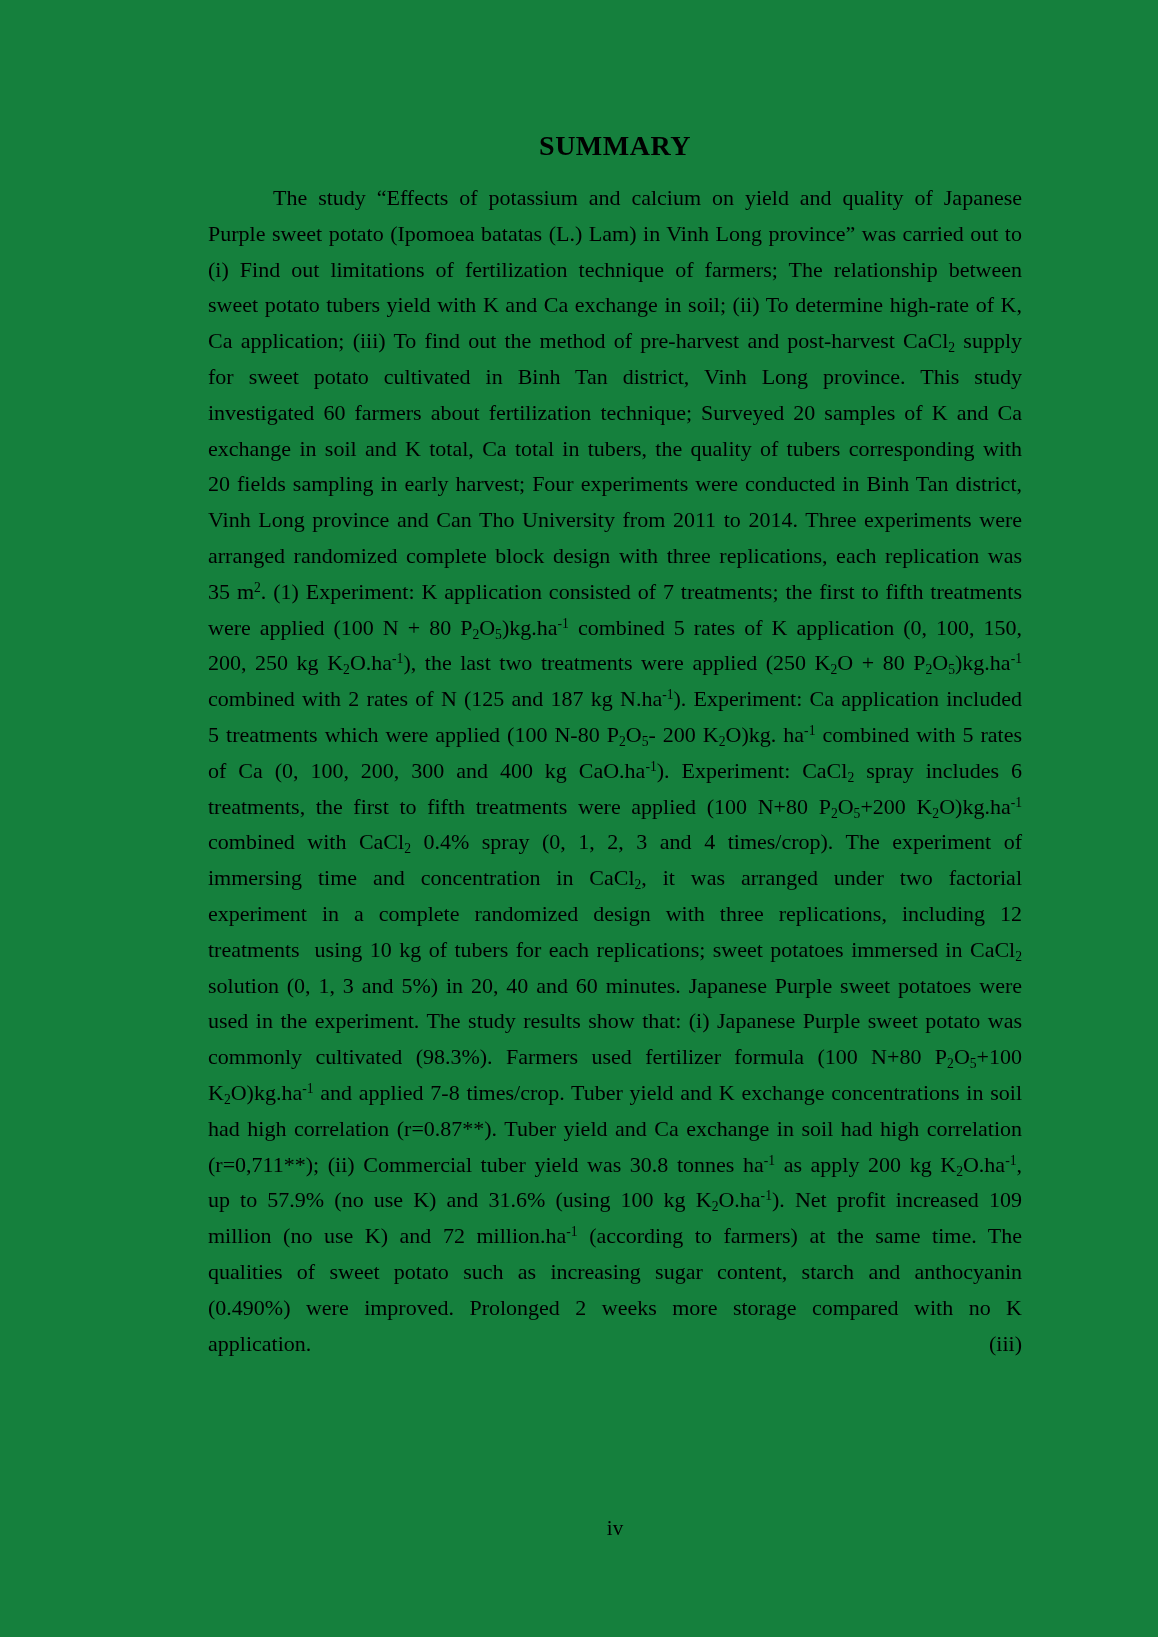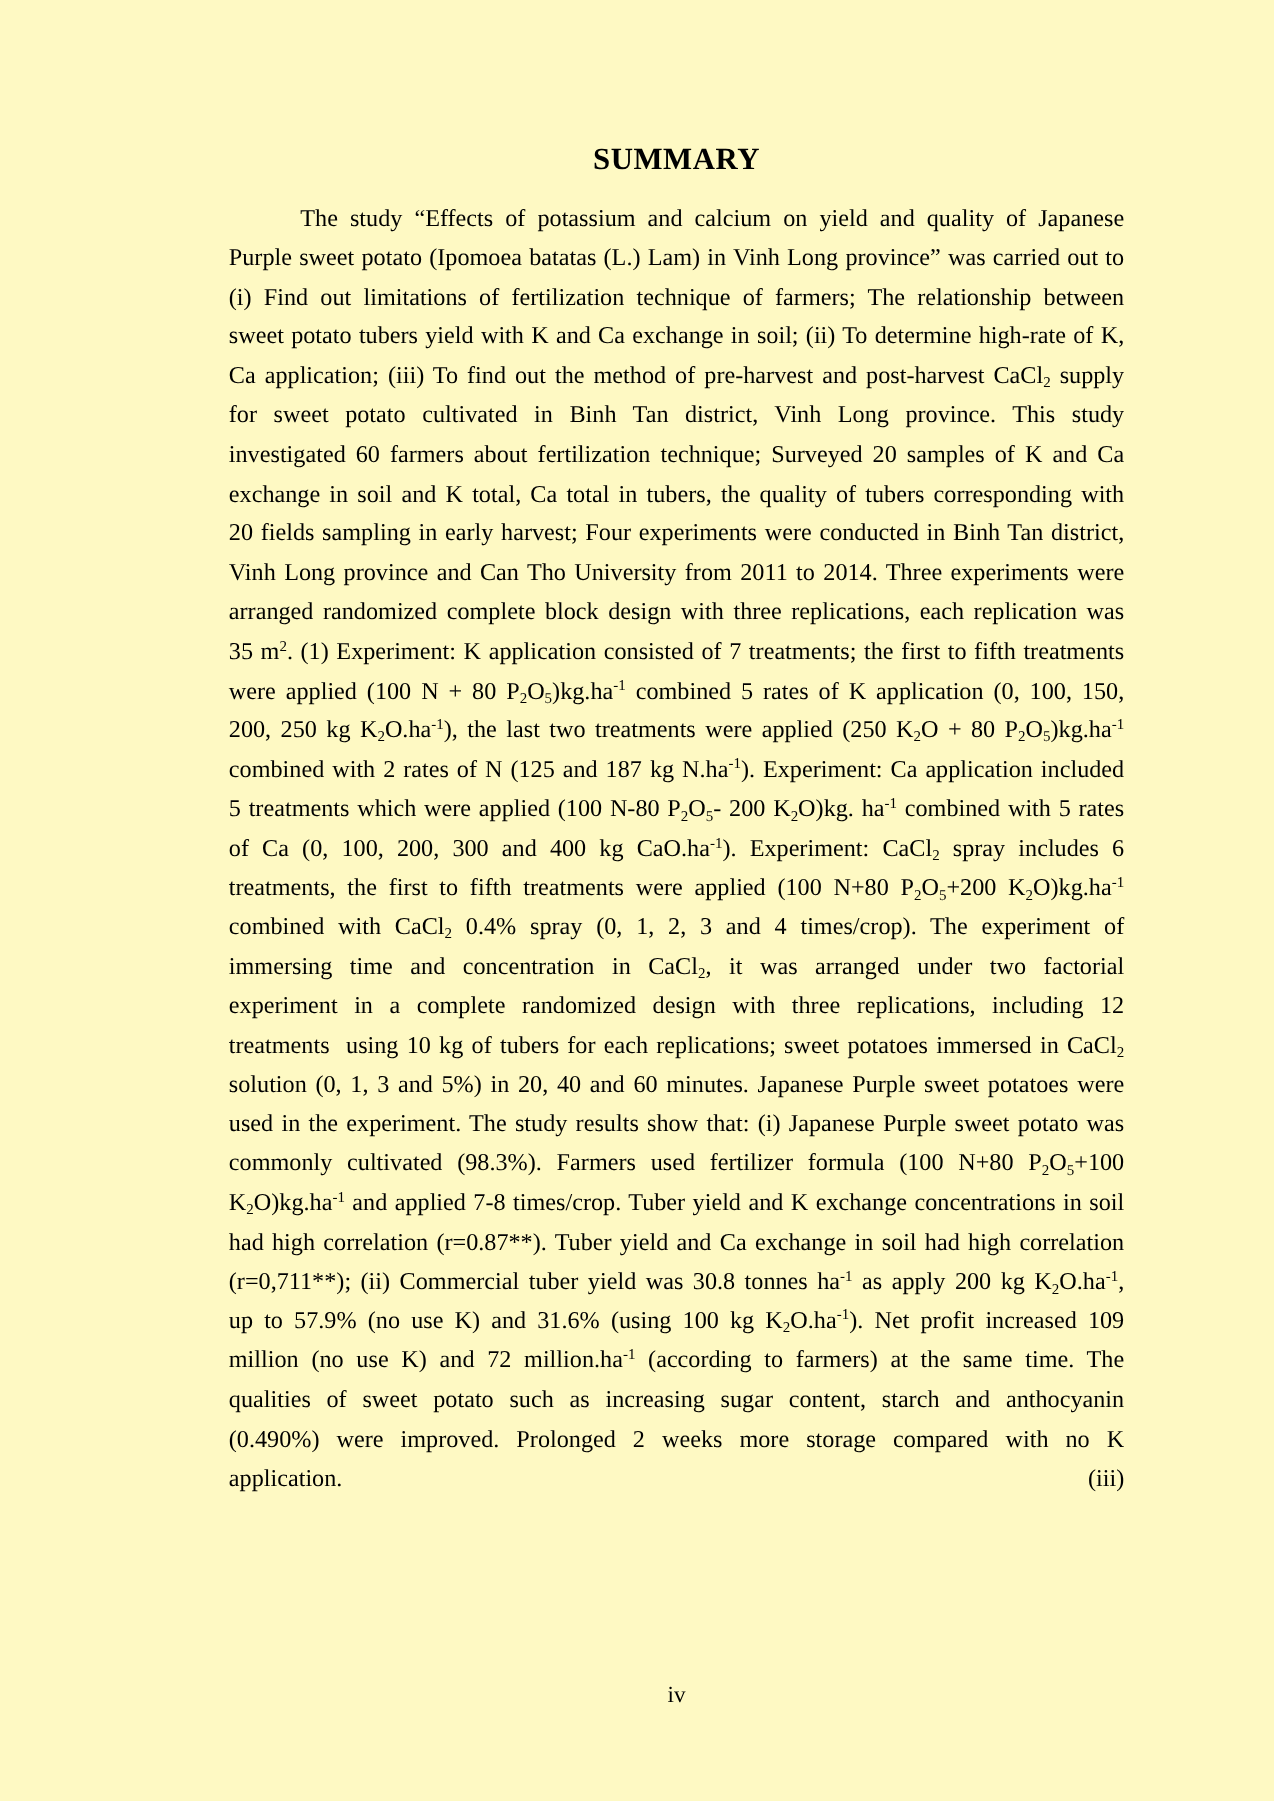--- a/index.html
+++ b/index.html
@@ -4,21 +4,21 @@
 <style>
   html, body {
     margin: 0;
     padding: 0;
     background: #ffffff;
   }
   .page {
     position: relative;
     width: 1158px;
     height: 1637px;
-    background: #fef9c3;
+    background: #15803d;
     color: #000000;
     font-family: "Liberation Serif", "DejaVu Serif", serif;
     overflow: hidden;
   }
   .content {
     position: absolute;
     left: 208px;
     top: 130px;
     width: 814px;
   }
@@ -54,21 +54,20 @@
     line-height: 0;
   }
   .page-footer {
     position: absolute;
     left: 208px;
     top: 1516px;
     width: 814px;
     text-align: center;
     font-size: 21px;
     color: #000000;
-    margin-top: 12px;
   }
 </style>
 </head>
 <body>
 
 <div class="page">
   <div class="content">
     <h1 class="heading">SUMMARY</h1>
     <p class="body-paragraph"><span>The study “Effects of potassium and calcium on yield and quality of Japanese Purple sweet potato (</span><span class="i">Ipomoea batatas</span><span> (L.) Lam) in Vinh Long province” was carried out to (i) Find out limitations of fertilization technique of farmers; The relationship between sweet potato tubers yield with K and Ca exchange in soil; (ii) To determine high-rate of K, Ca application; (iii) To find out the method of pre-harvest and post-harvest CaCl</span><span class="sub">2</span><span> supply for sweet potato cultivated in Binh Tan district, Vinh Long province. This study investigated 60 farmers about fertilization technique; Surveyed 20 samples of K and Ca exchange in soil and K total, Ca total in tubers, the quality of tubers corresponding with 20 fields sampling in early harvest; Four experiments were conducted in Binh Tan district, Vinh Long province and Can Tho University from 2011 to 2014. Three experiments were arranged randomized complete block design with three replications, each replication was 35 m</span><span class="sup">2</span><span>. (1) Experiment: K application consisted of 7 treatments; the first to fifth treatments were applied (100 N + 80 P</span><span class="sub">2</span><span>O</span><span class="sub">5</span><span>)kg.ha</span><span class="sup">-1</span><span> combined 5 rates of K application (0, 100, 150, 200, 250 kg K</span><span class="sub">2</span><span>O.ha</span><span class="sup">-1</span><span>), the last two treatments were applied (250 K</span><span class="sub">2</span><span>O + 80 P</span><span class="sub">2</span><span>O</span><span class="sub">5</span><span>)kg.ha</span><span class="sup">-1</span><span> combined with 2 rates of N (125 and 187 kg N.ha</span><span class="sup">-1</span><span>). Experiment: Ca application included 5 treatments which were applied (100 N-80 P</span><span class="sub">2</span><span>O</span><span class="sub">5</span><span>- 200 K</span><span class="sub">2</span><span>O)kg. ha</span><span class="sup">-1</span><span> combined with 5 rates of Ca (0, 100, 200, 300 and 400 kg CaO.ha</span><span class="sup">-1</span><span>). Experiment: CaCl</span><span class="sub">2</span><span> spray includes 6 treatments, the first to fifth treatments were applied (100 N+80 P</span><span class="sub">2</span><span>O</span><span class="sub">5</span><span>+200 K</span><span class="sub">2</span><span>O)kg.ha</span><span class="sup">-1</span><span> combined with CaCl</span><span class="sub">2</span><span> 0.4% spray (0, 1, 2, 3 and 4 times/crop). The experiment of immersing time and concentration in CaCl</span><span class="sub">2</span><span>, it was arranged under two factorial experiment in a complete randomized design with three replications, including 12 treatments &nbsp;using 10 kg of tubers for each replications; sweet potatoes immersed in CaCl</span><span class="sub">2</span><span> solution (0, 1, 3 and 5%) in 20, 40 and 60 minutes. Japanese Purple sweet potatoes were used in the experiment. The study results show that: (i) Japanese Purple sweet potato was commonly cultivated (98.3%). Farmers used fertilizer formula (100 N+80 P</span><span class="sub">2</span><span>O</span><span class="sub">5</span><span>+100 K</span><span class="sub">2</span><span>O)kg.ha</span><span class="sup">-1</span><span> and applied 7-8 times/crop. Tuber yield and K exchange concentrations in soil had high correlation (r=0.87**). Tuber yield and Ca exchange in soil had high correlation (r=0,711**); (ii) Commercial tuber yield was 30.8 tonnes ha</span><span class="sup">-1</span><span> as apply 200 kg K</span><span class="sub">2</span><span>O.ha</span><span class="sup">-1</span><span>, up to 57.9% (no use K) and 31.6% (using 100 kg K</span><span class="sub">2</span><span>O.ha</span><span class="sup">-1</span><span>). Net profit increased 109 million (no use K) and 72 million.ha</span><span class="sup">-1</span><span> (according to farmers) at the same time. The qualities of sweet potato such as increasing sugar content, starch and anthocyanin (0.490%) were improved. Prolonged 2 weeks more storage compared with no K application. (iii)</span></p>
   </div>

